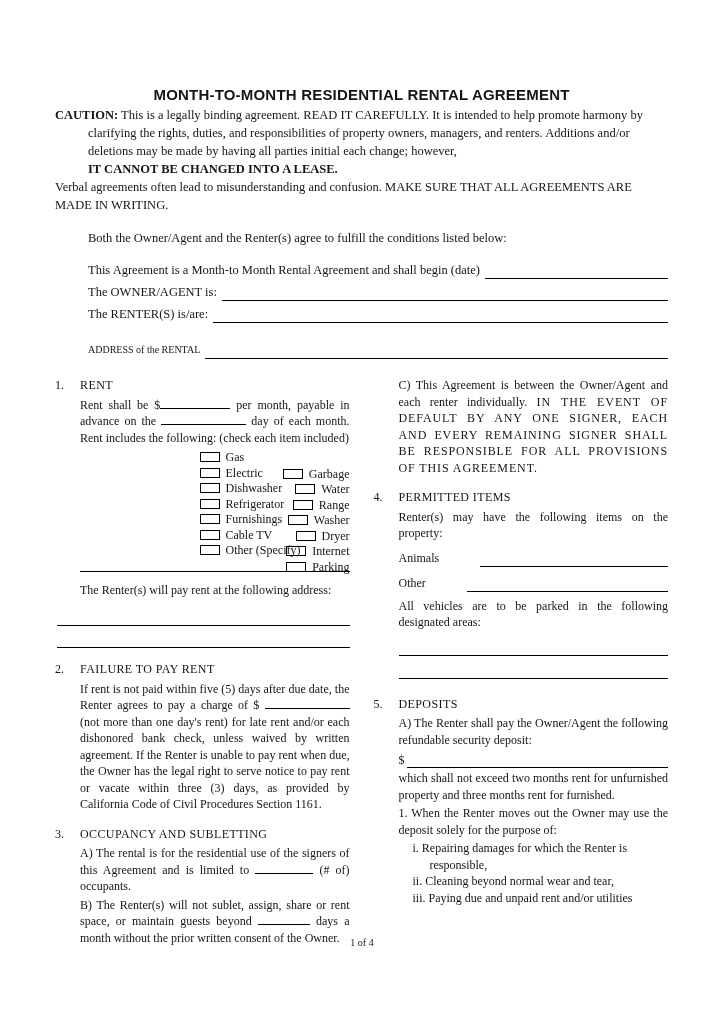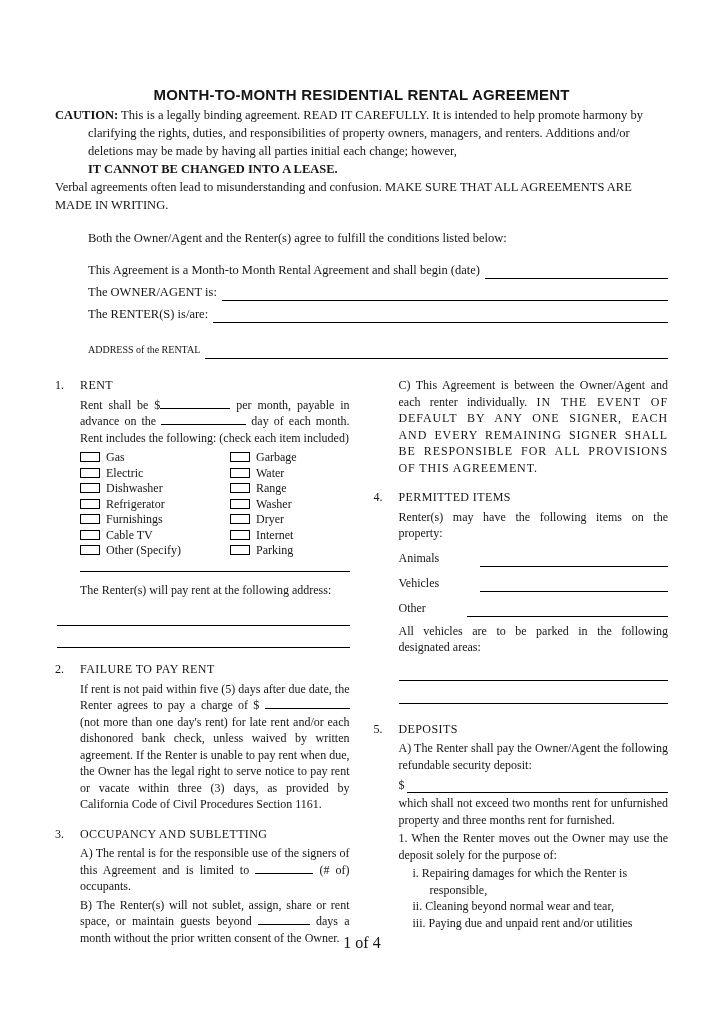--- a/index.html
+++ b/index.html
@@ -43,39 +43,39 @@
   .section:first-child { margin-top: 0; }
   .sec-head { display: flex; margin-bottom: 3px; }
   .sec-num { width: 25px; flex: none; }
   .sec-title { letter-spacing: 0.4px; }
   .sec-body { margin-left: 25px; text-align: justify; }
   .sec-body p { margin-bottom: 2px; }
   .iblank { display: inline-block; border-bottom: 1px solid #000; height: 10px; vertical-align: baseline; }
   .w85 { width: 85px; } .w70 { width: 70px; } .w58 { width: 58px; } .w52 { width: 52px; }
   
   .cb-grid { margin-top: 3px; }
-  .cb-row { display: flex; height: 15.5px; align-items: flex-start; }
+  .cb-row { display: flex; height: 15.5px; align-items: flex-end; flex-direction: column; }
   .cb-cell { display: flex; align-items: center; gap: 6px; }
   .cb-cell.a { width: 150px; flex: none; }
   .cb-cell.b { flex: 1; }
   .cb-box { width: 20px; height: 10px; border: 1.3px solid #000; flex: none; display: inline-block; }
   .rule-blank { border-bottom: 1px solid #000; height: 14px; margin-bottom: 10px; }
   .wide-blank { border-bottom: 1px solid #000; height: 22px; margin-left: -23px; }
   .pay-label { margin-top: 4px; margin-bottom: 6px; }
   
   .caps-spaced { letter-spacing: 0.9px; }
   .field-line { display: flex; align-items: flex-end; height: 21px; margin-top: 4px; gap: 36px; }
   .field-line .lbl { white-space: nowrap; }
   .field-line .blank { flex: 1; border-bottom: 1px solid #000; height: 13px; margin-left: 5px; }
   .col-blank { border-bottom: 1px solid #000; height: 23px; }
   .dollar-line { display: flex; align-items: flex-end; height: 18px; margin: 2px 0 2px; }
   .dollar-line .blank { flex: 1; border-bottom: 1px solid #000; height: 13px; margin-left: 2px; }
   .roman-list { margin: 1px 0 0 14px; text-align: left; }
   .roman-list .li { padding-left: 17px; text-indent: -17px; }
-  .footer { position: absolute; left: 0; right: 0; bottom: 72px; text-align: center; font-size: 16px; }
+  .footer { position: absolute; left: 0; right: 0; bottom: 72px; text-align: center; font-size: 10px; }
 </style>
 </head>
 <body>
 
 <div class="page">
 
   <div class="title">MONTH-TO-MONTH RESIDENTIAL RENTAL AGREEMENT</div>
 
   <div class="caution">
     <div class="c-flow"><b>CAUTION:</b> <span>This is a legally binding agreement. READ IT CAREFULLY. It is intended to help promote harmony by clarifying the rights, duties, and responsibilities of property owners, managers, and renters. Additions and/or deletions may be made by having all parties initial each change; however,</span></div>
@@ -207,21 +207,21 @@
           <p><span>If rent is not paid within five (5) days after due date, the Renter agrees to pay a charge of $</span> <span class="iblank w85"></span> <span>(not more than one day's rent) for late rent and/or each dishonored bank check, unless waived by written agreement. If the Renter is unable to pay rent when due, the Owner has the legal right to serve notice to pay rent or vacate within three (3) days, as provided by California Code of Civil Procedures Section 1161.</span></p>
         </div>
       </div>
 
       <div class="section">
         <div class="sec-head">
           <span class="sec-num">3.</span>
           <span class="sec-title">OCCUPANCY AND SUBLETTING</span>
         </div>
         <div class="sec-body">
-          <p><span>A) The rental is for the responsible use of the signers of this Agreement and is limited to</span> <span class="iblank w58"></span> <span>(# of) occupants.</span></p>
+          <p><span>A) The rental is for the residential use of the signers of this Agreement and is limited to</span> <span class="iblank w58"></span> <span>(# of) occupants.</span></p>
           <p><span>B) The Renter(s) will not sublet, assign, share or rent space, or maintain guests beyond</span> <span class="iblank w52"></span> <span>days a month without the prior written consent of the Owner.</span></p>
         </div>
       </div>
 
     </div>
 
     <div class="col">
 
       <div class="section">
         <div class="sec-body">
@@ -231,24 +231,20 @@
 
       <div class="section">
         <div class="sec-head">
           <span class="sec-num">4.</span>
           <span class="sec-title">PERMITTED ITEMS</span>
         </div>
         <div class="sec-body">
           <p>Renter(s) may have the following items on the property:</p>
           <div class="field-line">
             <span class="lbl">Animals</span>
-            <span class="blank"></span>
-          </div>
-          <div class="field-line">
-            <span class="lbl">Vehicles</span>
             <span class="blank"></span>
           </div>
           <div class="field-line">
             <span class="lbl">Other</span>
             <span class="blank"></span>
           </div>
           <p style="margin-top:6px">All vehicles are to be parked in the following designated areas:</p>
           <div class="col-blank"></div>
           <div class="col-blank"></div>
         </div>

